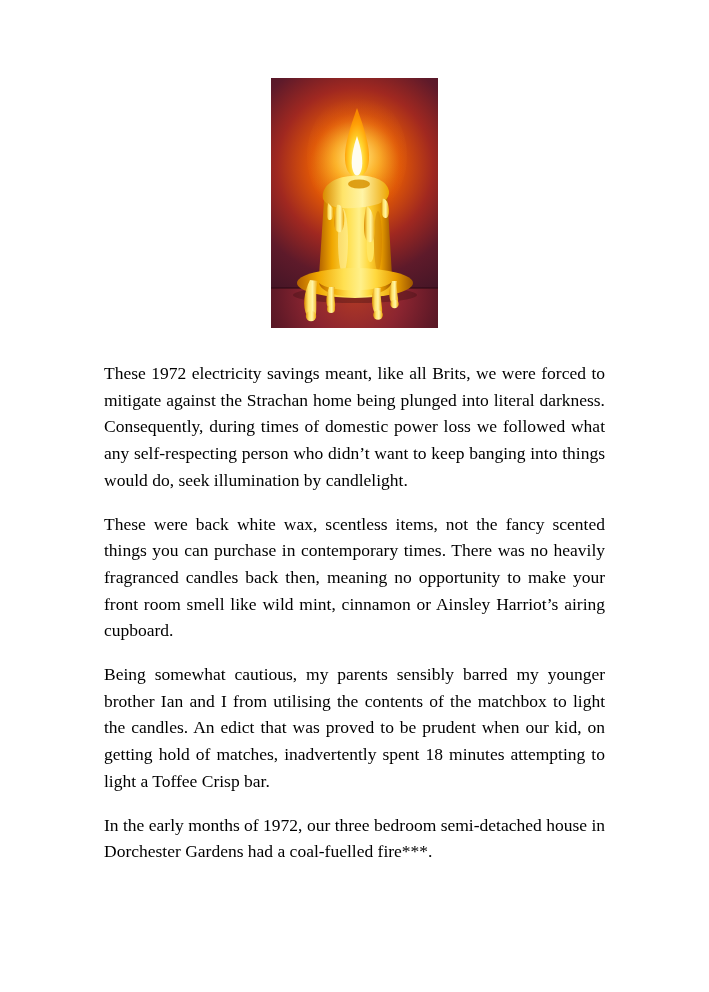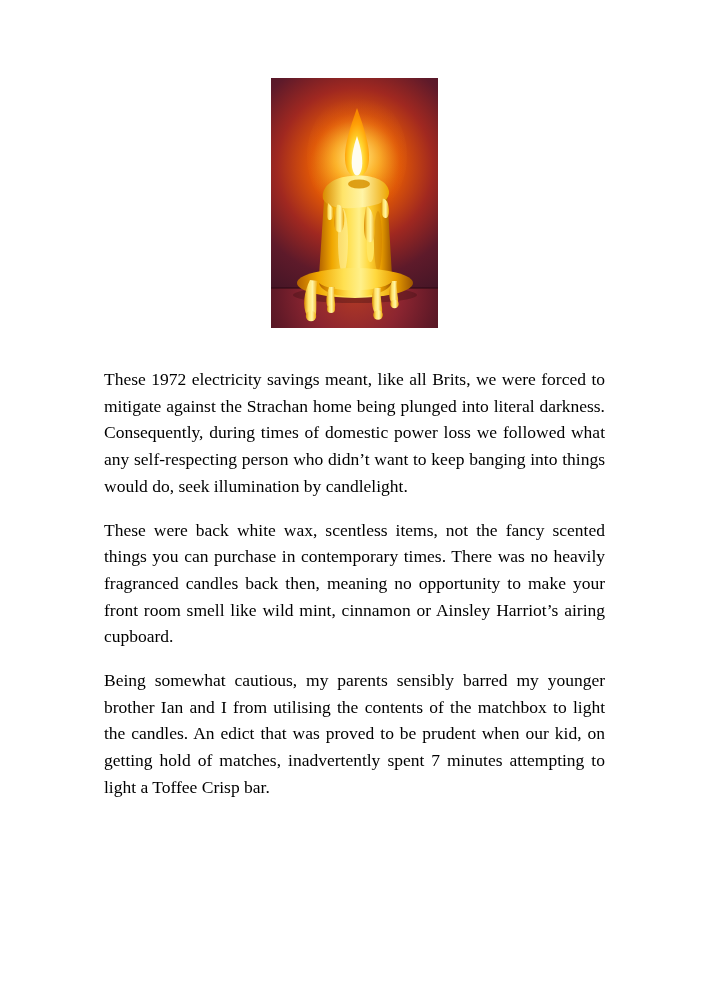--- a/index.html
+++ b/index.html
@@ -28,21 +28,21 @@
     width: 100%;
     height: 100%;
   }
   .text-block {
     position: absolute;
     left: 104px;
     width: 501px;
     top: 360px;
   }
   .text-block p {
-    margin: 6px 0 17px 0;
+    margin: 0 0 17px 0;
     font-size: 17.5px;
     line-height: 26.7px;
     color: #000000;
     text-align: justify;
   }
   .page-footer {
     position: absolute;
     left: 0;
     right: 0;
     bottom: 33px;
@@ -136,17 +136,18 @@
       <path d="M66,127 C62,140 62,152 67,154 C72,156 74,147 73,136 C72,130 70,126 66,127 Z" fill="url(#gLip)"></path>
       <path d="M95,129 C92,146 92,162 98,164 C103,166 106,154 103,141 C101,133 98,128 95,129 Z" fill="url(#gLip)"></path>
       <path d="M111,121 C109,131 110,139 114,140 C118,141 119,133 117,126 C116,122 113,120 111,121 Z" fill="url(#gLip)"></path>
       <path d="M57,125 C55,133 55,141 58,142 C62,143 63,136 62,130 Z" fill="url(#gLip)"></path>
     </svg>
   </figure>
 
   <main class="text-block">
     <p>These 1972 electricity savings meant, like all Brits, we were forced to mitigate against the Strachan home being plunged into literal darkness. Consequently, during times of domestic power loss we followed what any self-respecting person who didn’t want to keep banging into things would do, seek illumination by candlelight.</p>
     <p>These were back white wax, scentless items, not the fancy scented things you can purchase in contemporary times. There was no heavily fragranced candles back then, meaning no opportunity to make your front room smell like wild mint, cinnamon or Ainsley Harriot’s airing cupboard.</p>
-    <p>Being somewhat cautious, my parents sensibly barred my younger brother Ian and I from utilising the contents of the matchbox to light the candles. An edict that was proved to be prudent when our kid, on getting hold of matches, inadvertently spent 7 minutes attempting to light a Toffee Crisp bar.</p>
+    <p>Being somewhat cautious, my parents sensibly barred my younger brother Ian and I from utilising the contents of the matchbox to light the candles. An edict that was proved to be prudent when our kid, on getting hold of matches, inadvertently spent 18 minutes attempting to light a Toffee Crisp bar.</p>
+    <p>In the early months of 1972, our three bedroom semi-detached house in Dorchester Gardens had a coal-fuelled fire***.</p>
   </main>
 
 
 </div>
 
 </body></html>

